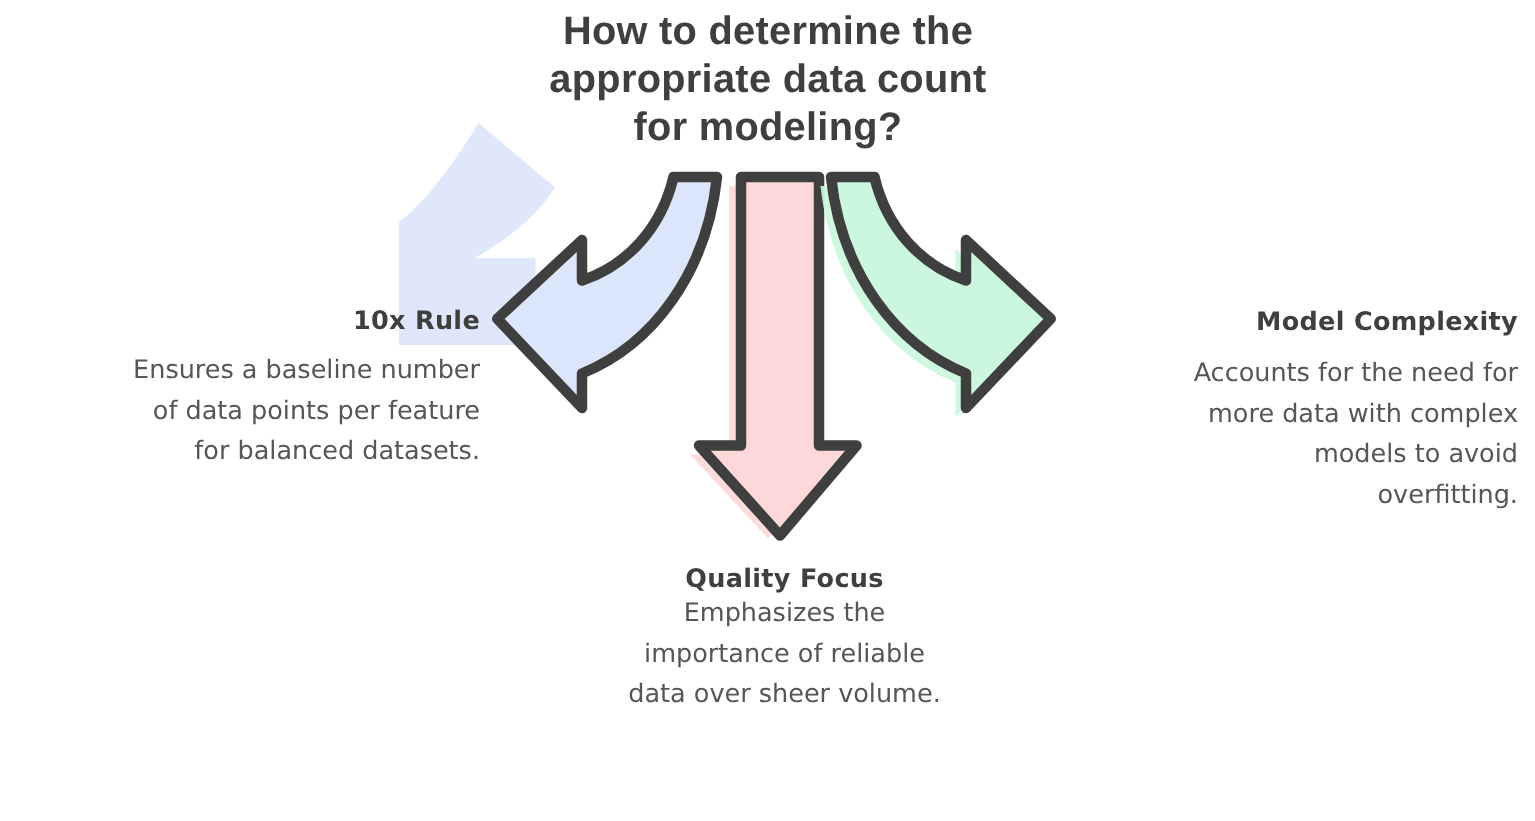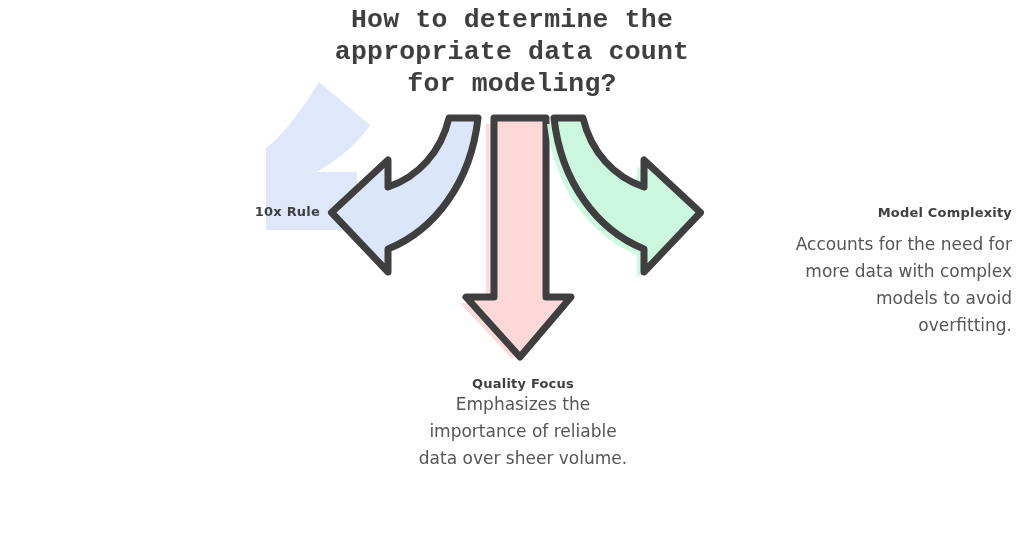--- a/index.html
+++ b/index.html
@@ -23,21 +23,21 @@
     height: 547px;
   }
 
   
   #title {
     position: absolute;
     left: 262px;
     top: 4px;
     width: 500px;
     text-align: center;
-    font-family: Liberation Mono, monospace;
+    font-family: Liberation Sans, sans-serif;
     font-size: 26.5px;
     font-weight: bold;
     line-height: 32px;
     letter-spacing: 0.2px;
     color: #3f3f3f;
     white-space: pre-line;
   }
 
   
   #arrow-layer {
@@ -46,21 +46,21 @@
     top: 0;
     width: 1023px;
     height: 547px;
     pointer-events: none;
   }
 
   
   .block-heading {
     font-family: "DejaVu Sans", sans-serif;
     font-weight: bold;
-    font-size: 13px;
+    font-size: 17px;
     letter-spacing: 0.2px;
     color: #3f3f3f;
   }
   .block-body {
     font-family: "DejaVu Sans", sans-serif;
     font-size: 17px;
     line-height: 27px;
     color: #55555a;
     white-space: pre-line;
   }
@@ -162,20 +162,23 @@
                C 614 177 591 152 583 118
                L 554 118
                C 561 182 597 230 644 249
                L 644 272
                Z" fill="#caf7dd" stroke="#3f3f3f" stroke-width="7" stroke-linejoin="round" stroke-linecap="round"></path>
     </g>
   </svg>
 
   <div id="block-left">
     <div class="block-heading">10x Rule</div>
+    <div class="block-body">Ensures a baseline number
+of data points per feature
+for balanced datasets.</div>
   </div>
 
   <div id="block-right">
     <div class="block-heading">Model Complexity</div>
     <div class="block-body">Accounts for the need for
 more data with complex
 models to avoid
 overfitting.</div>
   </div>
 

